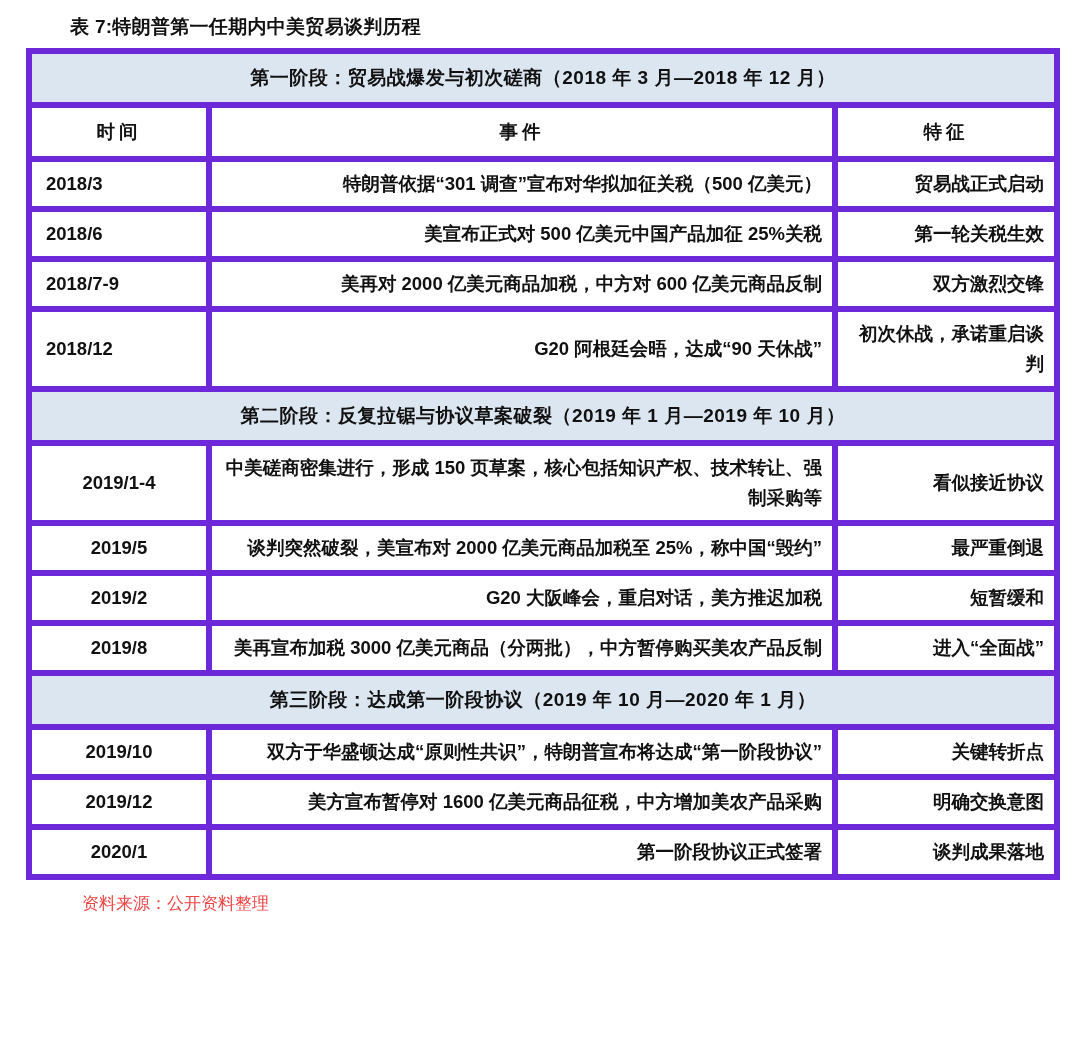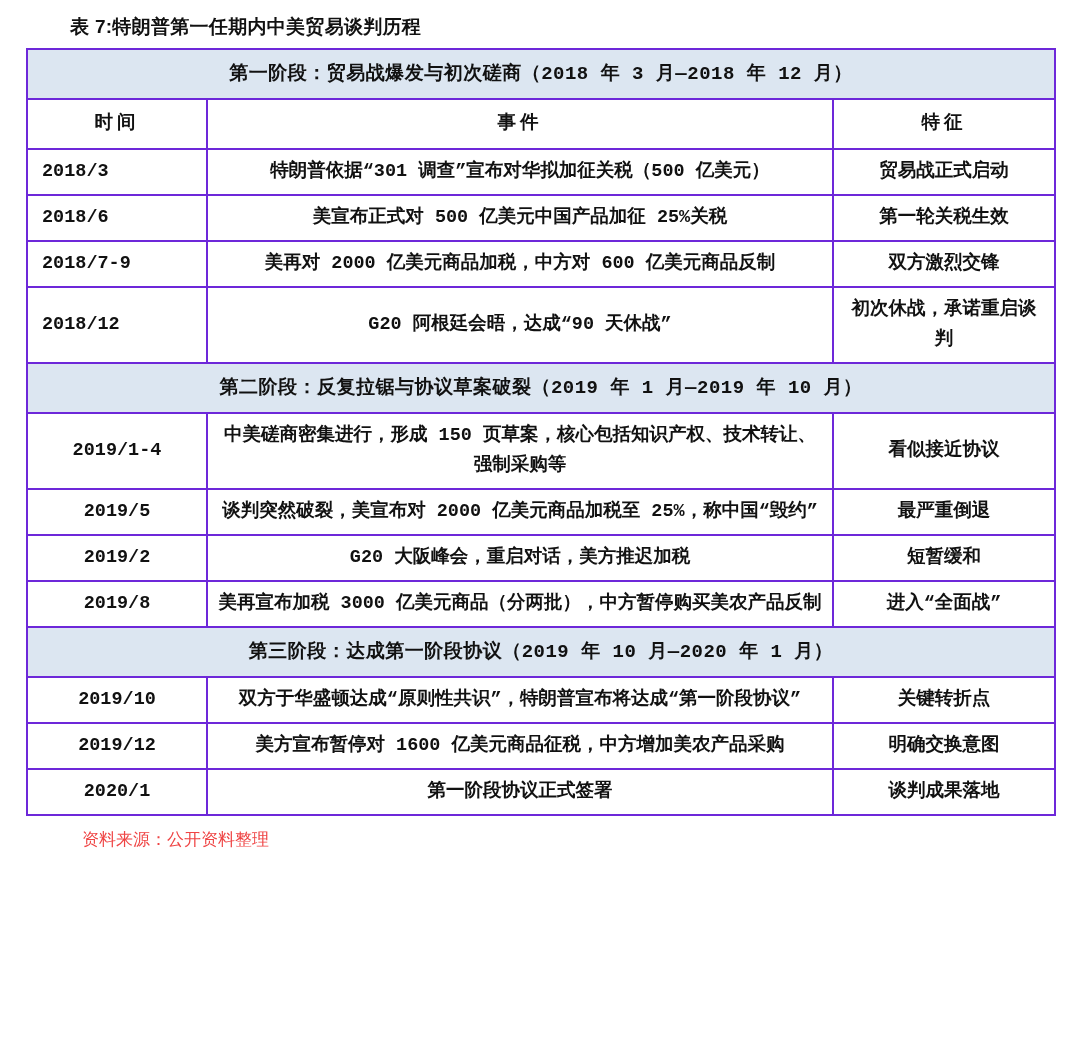--- a/index.html
+++ b/index.html
@@ -29,26 +29,26 @@
     margin: 4px 0 8px 46px;
     letter-spacing: 0.3px;
   }
   table.trade-table {
     border-collapse: collapse;
     width: 1028px;
     margin-left: 2px;
     table-layout: fixed;
   }
   table.trade-table td {
-    border: 2px solid #6d28d9;
+    border: 6px solid #6d28d9;
     padding: 7px 10px;
     font-size: 18.5px;
     line-height: 30px;
     vertical-align: middle;
-    font-family: Liberation Mono, monospace;
+    font-family: Liberation Sans, sans-serif;
   }
   col.c-time { width: 180px; }
   col.c-event { width: 626px; }
   col.c-feature { width: 222px; }
 
   tr.phase-row td {
     background: #dce6f1;
     text-align: center;
     font-weight: bold;
     font-size: 19px;
@@ -64,25 +64,25 @@
   td.time-cell {
     text-align: center;
     font-weight: bold;
     white-space: nowrap;
   }
   td.time-cell.left {
     text-align: left;
     padding-left: 14px;
   }
   td.event-cell {
-    text-align: center;
+    text-align: right;
     font-weight: bold;
   }
   td.feature-cell {
-    text-align: center;
+    text-align: right;
     font-weight: bold;
     padding-left: 14px;
   }
   .source-note {
     font-family: "Liberation Sans", sans-serif;
     font-size: 17px;
     margin: 12px 0 0 58px;
     color: #ef4444;
   }
 </style>

